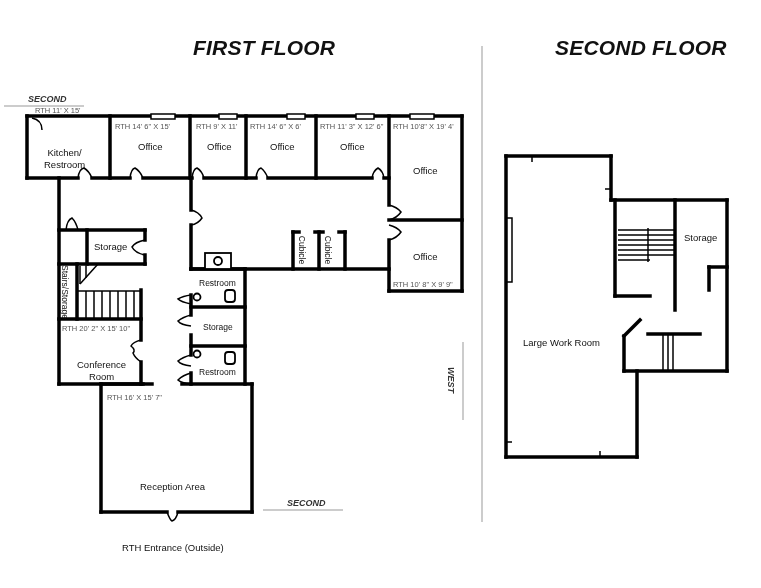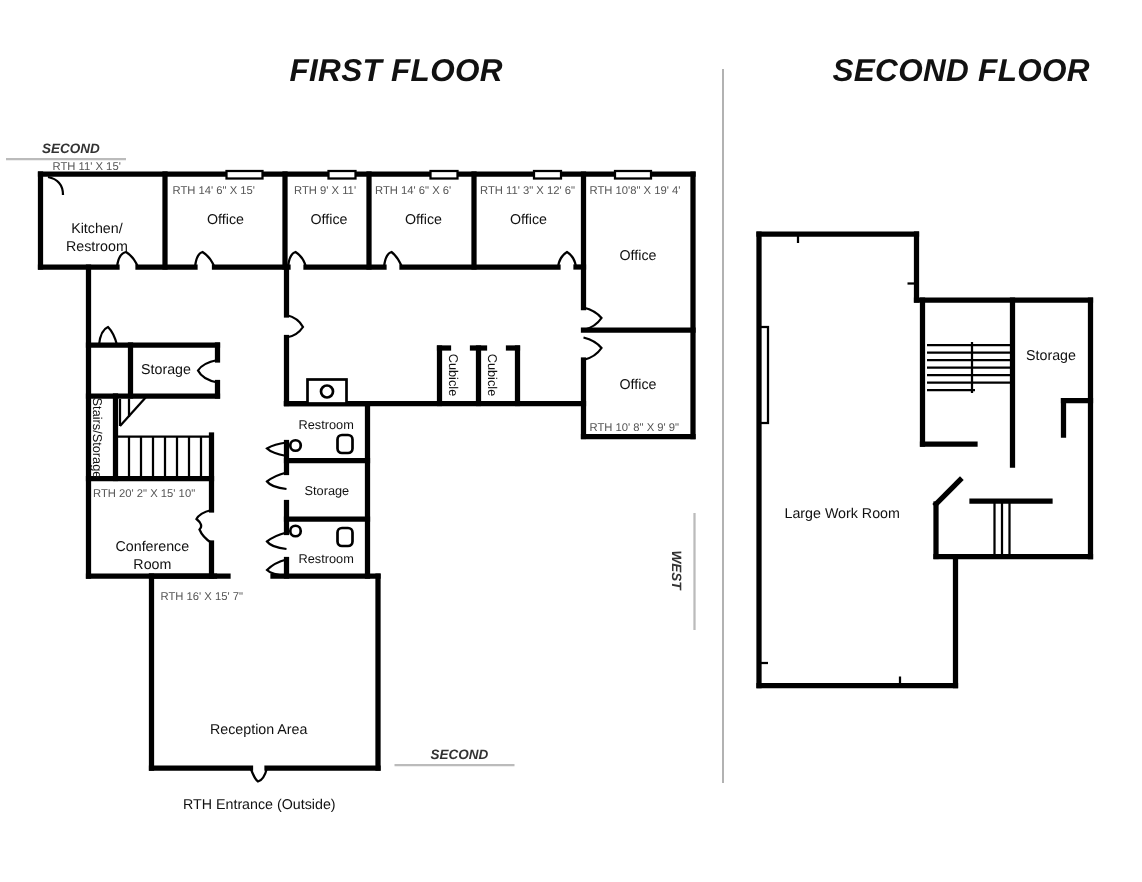--- a/index.html
+++ b/index.html
@@ -218,16 +218,16 @@
 <div class="lbl room" style="left:199px; top:277px; font-size:8.5px;">Restroom</div>
 <div class="lbl room" style="left:203px; top:321px; font-size:8.5px;">Storage</div>
 <div class="lbl room" style="left:199px; top:366px; font-size:8.5px;">Restroom</div>
 
 <div class="lbl room vert" style="left:288px; top:244px; font-size:8.5px;">Cubicle</div>
 <div class="lbl room vert" style="left:314px; top:244px; font-size:8.5px;">Cubicle</div>
 
 <div class="lbl dim" style="left:107px; top:393px;">RTH 16' X 15' 7"</div>
 <div class="lbl room" style="left:140px; top:439px;margin-top:42px;">Reception Area</div>
 
-<div class="lbl room" style="left:122px; top:531px;">RTH Entrance (Outside)</div>
+<div class="lbl room" style="left:122px; top:542px;">RTH Entrance (Outside)</div>
 
 <div class="lbl room" style="left:523px; top:305px;margin-top:32px;">Large Work Room</div>
 <div class="lbl room" style="left:684px; top:232px;">Storage</div>
 
 </body></html>

